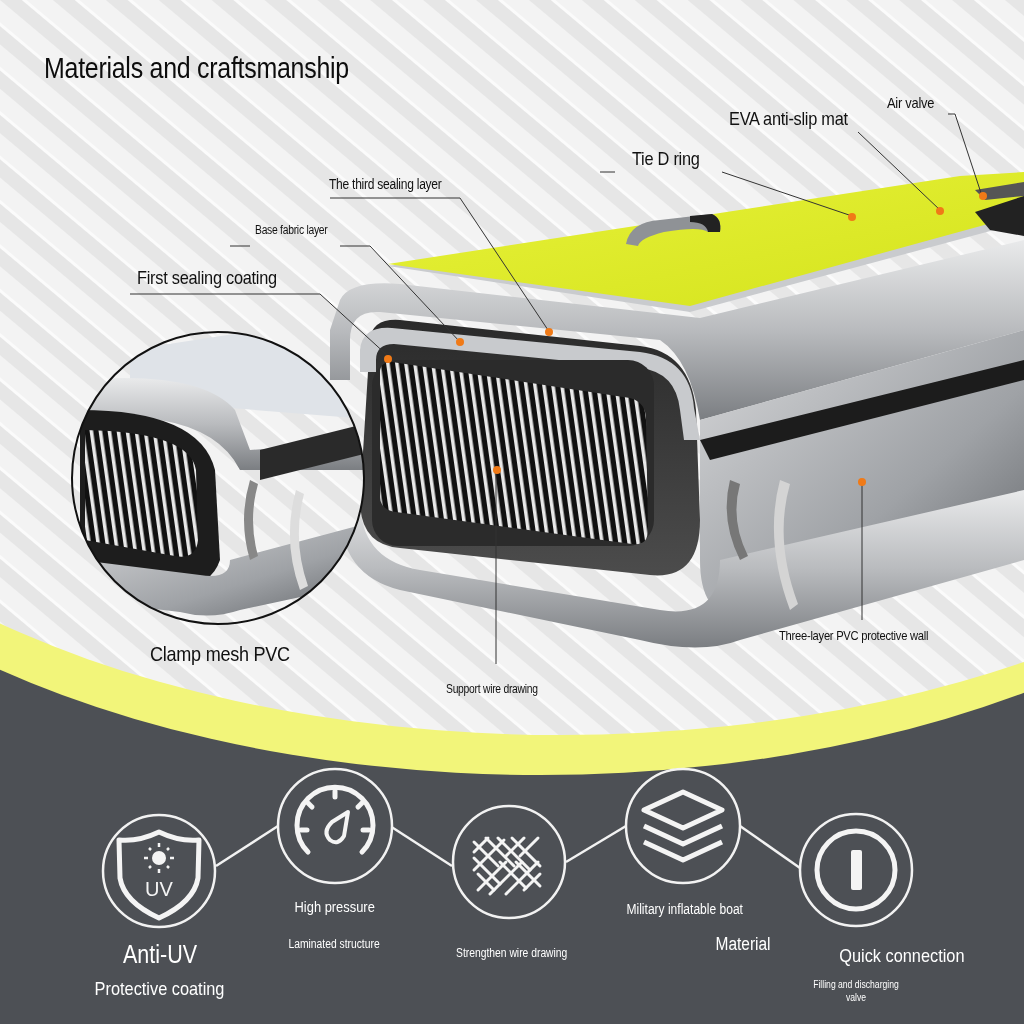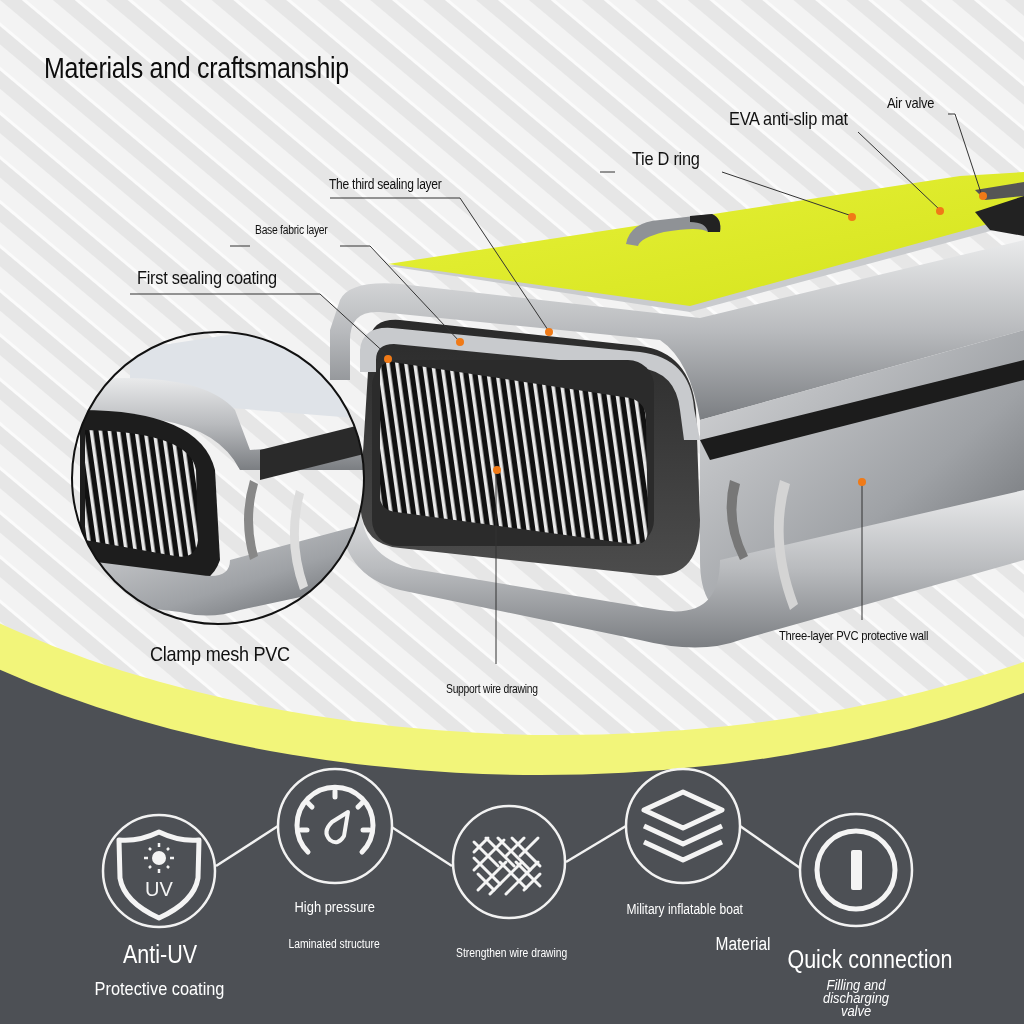--- a/index.html
+++ b/index.html
@@ -212,15 +212,15 @@
   <div class="feat" style="left:80px;top:978px;width:160px;font-size:19px;"><span>Protective coating</span></div>
 
   <div class="feat" style="left:255px;top:898px;width:160px;font-size:15px;"><span>High pressure</span></div>
   <div class="feat" style="left:254px;top:937px;width:160px;font-size:12px;"><span>Laminated structure</span></div>
 
   <div class="feat" style="left:432px;top:946px;width:160px;font-size:12px;"><span>Strengthen wire drawing</span></div>
 
   <div class="feat" style="left:595px;top:901px;width:180px;font-size:14px;"><span>Military inflatable boat</span></div>
   <div class="feat" style="left:595px;top:934px;width:180px;font-size:18px;text-align:right;"><span>Material</span></div>
 
-  <div class="feat" style="left:774px;top:945px;width:172px;font-size:25px;"><span>Quick connection</span></div>
-  <div class="feat" style="left:806px;top:978px;width:100px;font-size:15px;white-space:normal;line-height:13px;font-style:italic;"><span>Filling and discharging valve</span></div>
+  <div class="feat" style="left:816px;top:945px;width:172px;font-size:19px;"><span>Quick connection</span></div>
+  <div class="feat" style="left:806px;top:978px;width:100px;font-size:10px;white-space:normal;line-height:13px;"><span>Filling and discharging valve</span></div>
 </div>
 
 </body></html>

